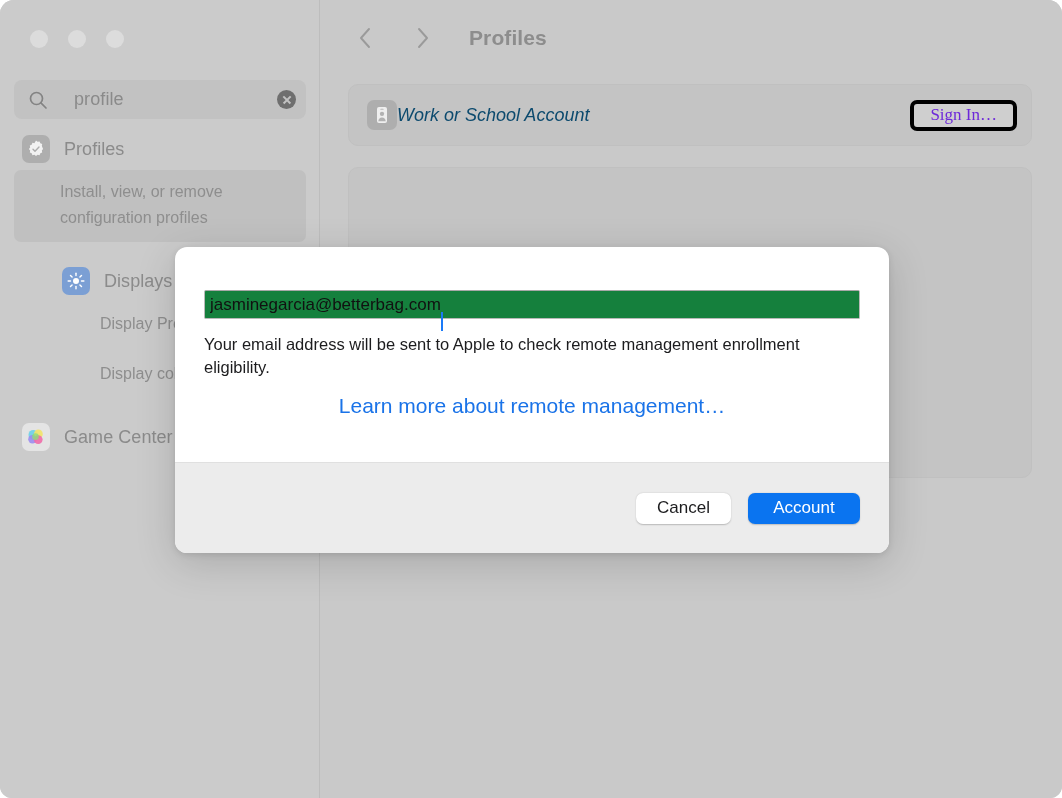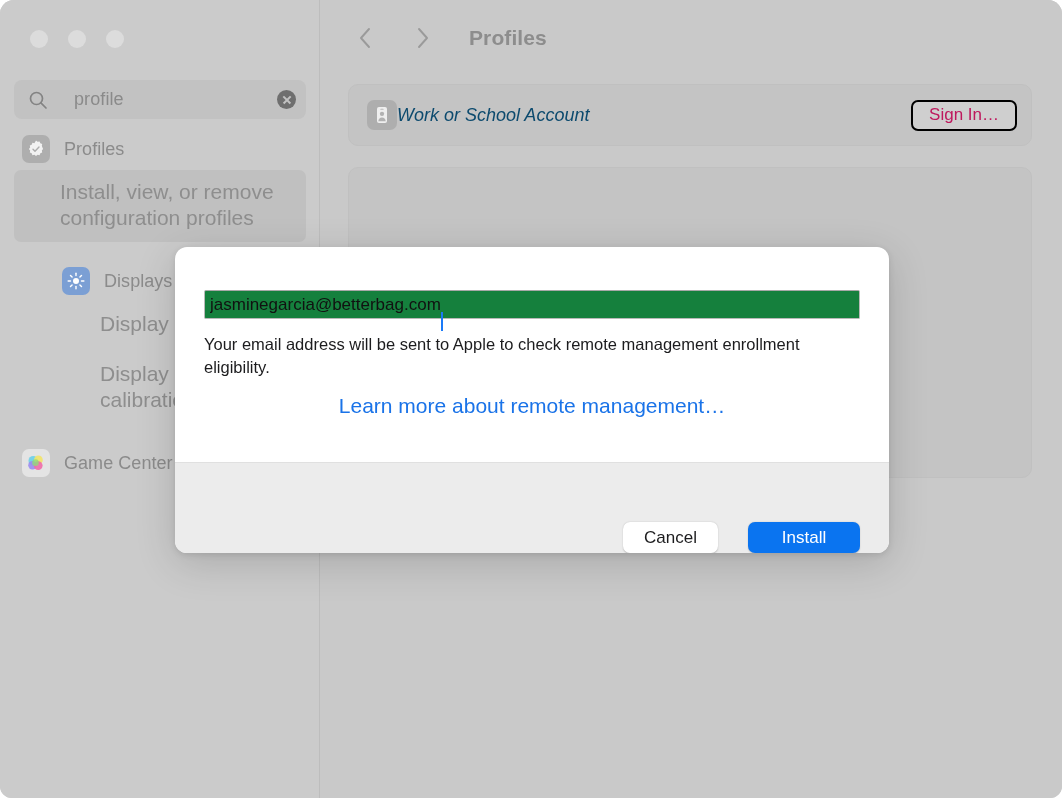--- a/index.html
+++ b/index.html
@@ -102,21 +102,21 @@
   .group-head .app-icon { flex: none; margin-right: 14px; }
   .group-head .app-label {
     font-size: 18px;
     color: #8b8b8b;
     letter-spacing: 0.05px;
   }
 
   .sub-item {
     margin: 4px 14px 0 14px;
     padding: 9px 14px 11px 46px;
-    font-size: 21px;
+    font-size: 16px;
     line-height: 26px;
     color: #8e8e8e;
     border-radius: 7px;
     box-sizing: border-box;
   }
   .sub-item.selected { background: #c0c0c0; }
 
   
   .app-icon {
     width: 28px; height: 28px;
@@ -191,25 +191,26 @@
     font-size: 18px;
     color: #0c4a6e;
     flex: 1;
     font-style: italic;
   }
   #sign-in-button {
     height: 31px;
     padding: 0 16px;
     border-radius: 7px;
     background: #cfcfcf;
-    border: 2px solid #000000;
+    border: 4px solid #000000;
     display: flex; align-items: center;
     font-size: 17px;
-    color: #be185d;
-    box-sizing: border-box;
+    color: #6d28d9;
+    box-sizing: border-box;
+    font-family: Liberation Serif, serif;
   }
 
   
   #sheet {
     position: absolute;
     left: 175px; top: 247px;
     width: 714px; height: 306px;
     border-radius: 12px;
     background: #ffffff;
     overflow: hidden;
@@ -267,24 +268,24 @@
 
   #sheet-footer {
     position: absolute;
     left: 0; bottom: 0;
     width: 714px;
     height: 91px;
     background: #ececec;
     border-top: 1px solid #e0e0e0;
     box-sizing: border-box;
     display: flex;
-    align-items: flex-end;
+    align-items: center;
     justify-content: flex-end;
     padding-right: 29px;
-    gap: 30px;
+    gap: 17px;
   }
   .btn {
     height: 31px;
     border-radius: 7px;
     font-size: 17px;
     font-family: "Liberation Sans", sans-serif;
     display: flex; align-items: center; justify-content: center;
     box-sizing: border-box;
     border: none;
     cursor: default;
@@ -421,17 +422,17 @@
     <div id="sheet-body">
       <div id="email-wrap">
         <input id="email-input" type="text" value="jasminegarcia@betterbag.com" style="">
       <div id="caret" style="left: 236.812px;"></div>
         </div>
       <div id="sheet-desc">Your email address will be sent to Apple to check remote management enrollment eligibility.</div>
       <a id="learn-more-link" href="#">Learn more about remote management…</a>
     </div>
     <div id="sheet-footer">
       <button class="btn" id="cancel-button">Cancel</button>
-      <button class="btn" id="continue-button">Install</button>
+      <button class="btn" id="continue-button">Account</button>
     </div>
   </div>
 
 </div>
 
 </body></html>

